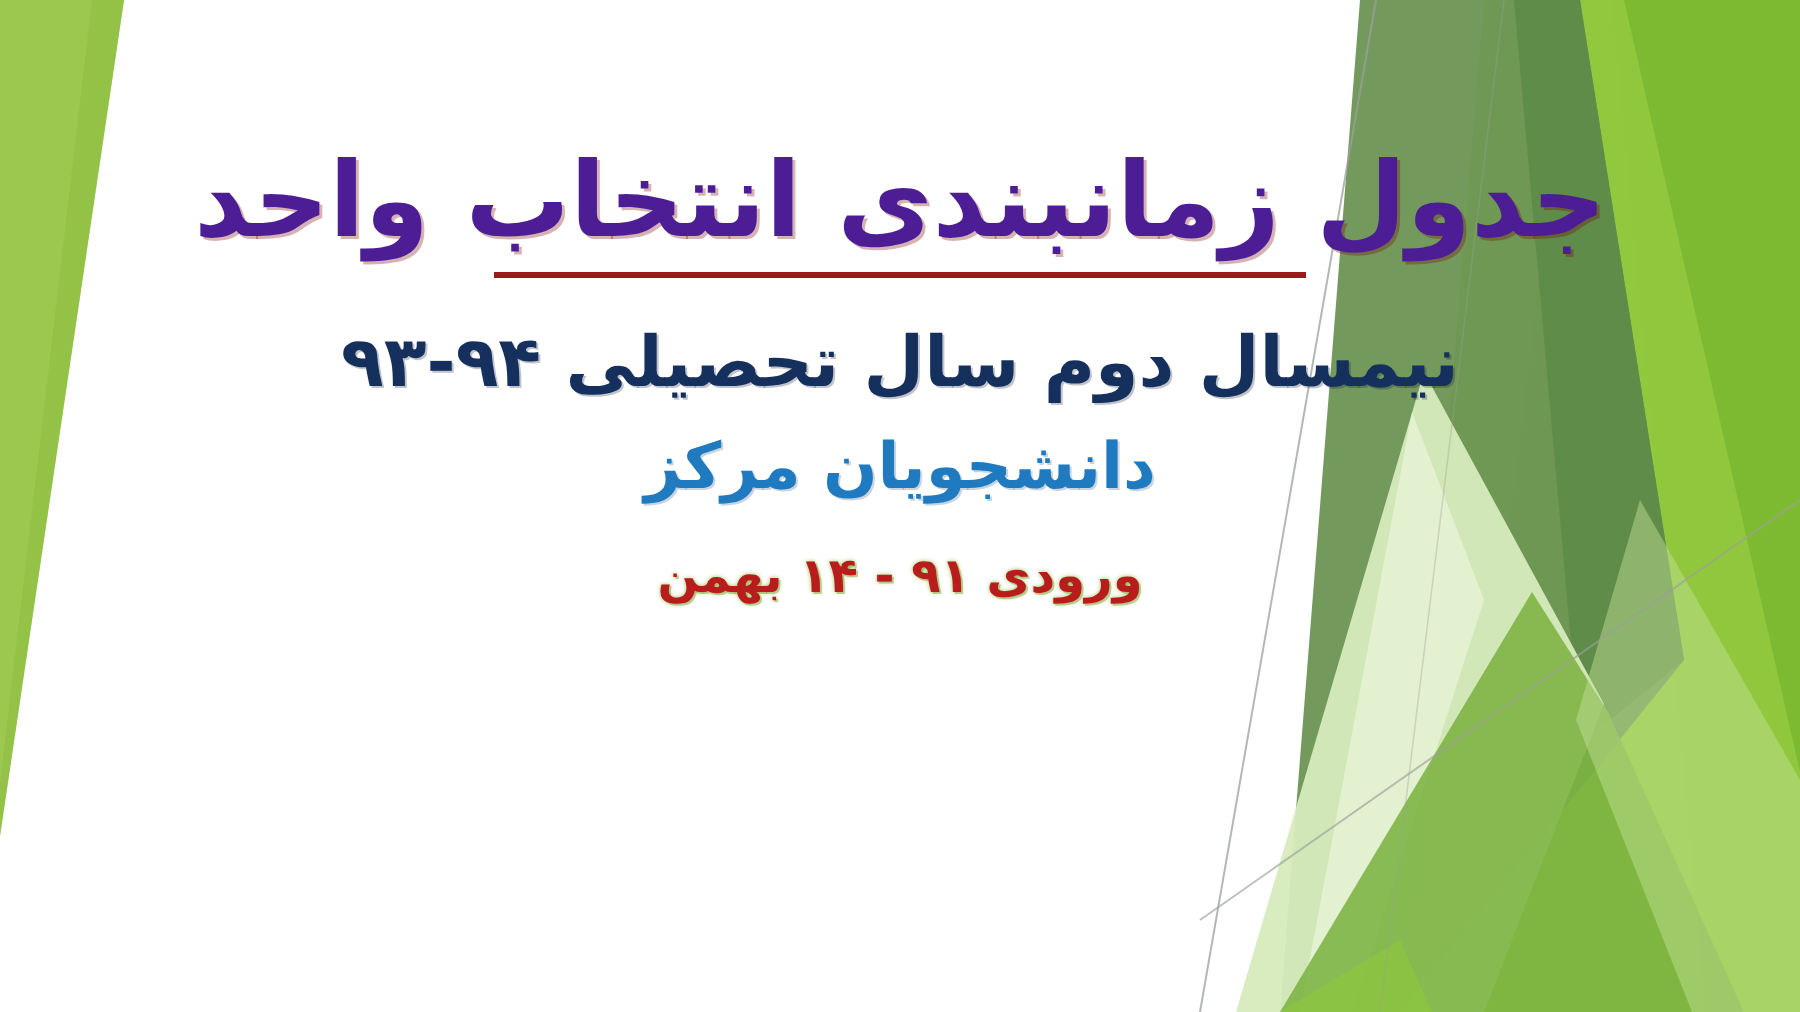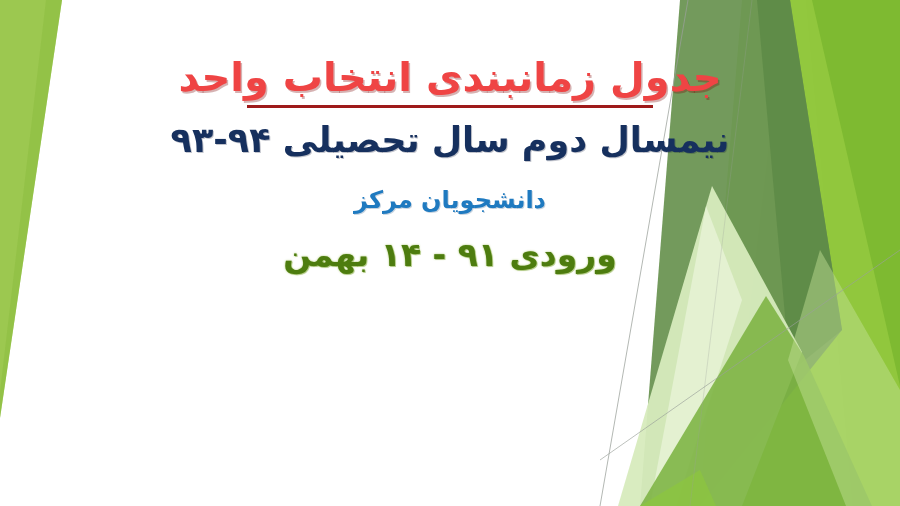--- a/index.html
+++ b/index.html
@@ -36,57 +36,57 @@
     direction: rtl;
     unicode-bidi: isolate;
     text-align: center;
     white-space: nowrap;
     font-weight: bold;
     line-height: 1.05;
   }
 
   
   .line-title {
-    margin-top: 56px;
-    font-size: 40px;
-    color: #ef4444;
+    margin-top: 74px;
+    font-size: 52px;
+    color: #4c1d95;
     text-shadow: 1.5px 1.5px 0 rgba(120,0,0,0.30);
     position: relative;
     padding-bottom: 10px;
   }
   .line-title .rule {
     position: absolute;
     left: 50%;
     transform: translateX(-50%);
     bottom: 0;
     width: 406px;
     height: 3px;
     background: #9e1a1a;
   }
 
   
   .line-sub {
-    margin-top: 14px;
+    margin-top: 25px;
     font-size: 35px;
     color: #16305e;
     text-shadow: 1px 1px 0 rgba(10,20,50,0.25);
   }
 
   
   .line-head {
-    margin-top: 29px;
-    font-size: 24px;
+    margin-top: 17px;
+    font-size: 32px;
     color: #1f7ac0;
     text-shadow: 1px 1px 0 rgba(10,60,110,0.22);
   }
 
   
   .line-green {
-    font-size: 33px;
-    color: #4d7c0f;
+    font-size: 24px;
+    color: #b91c1c;
     text-shadow: 0 0 2px rgba(140,180,60,0.85), 1px 1px 0 rgba(120,160,50,0.45);
   }
   .line-green-1 { margin-top: 25px; }
   .line-green-2 { margin-top: 7px; }
 </style>
 </head>
 <body>
 
 <div id="slide">
 

